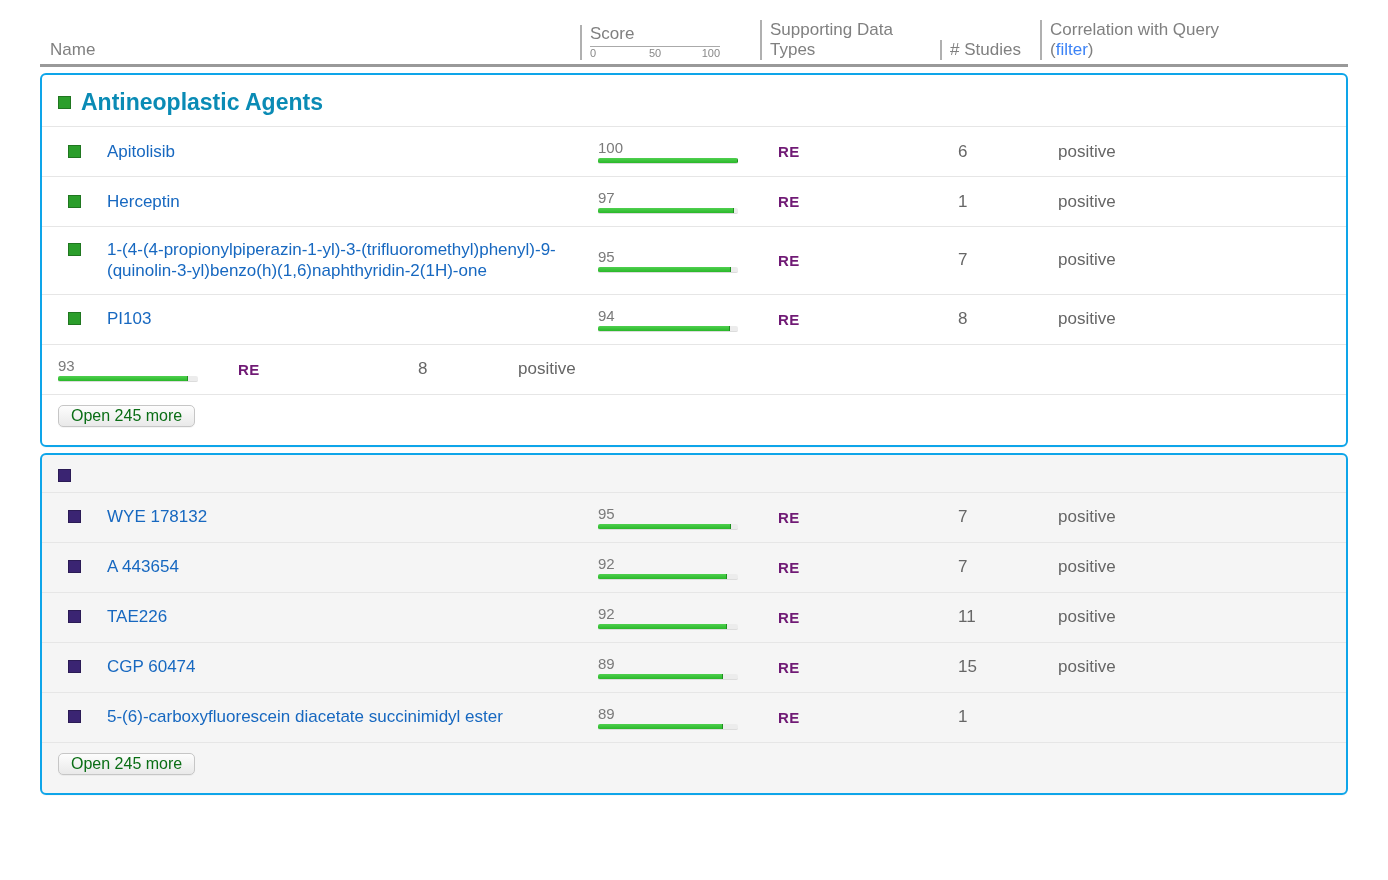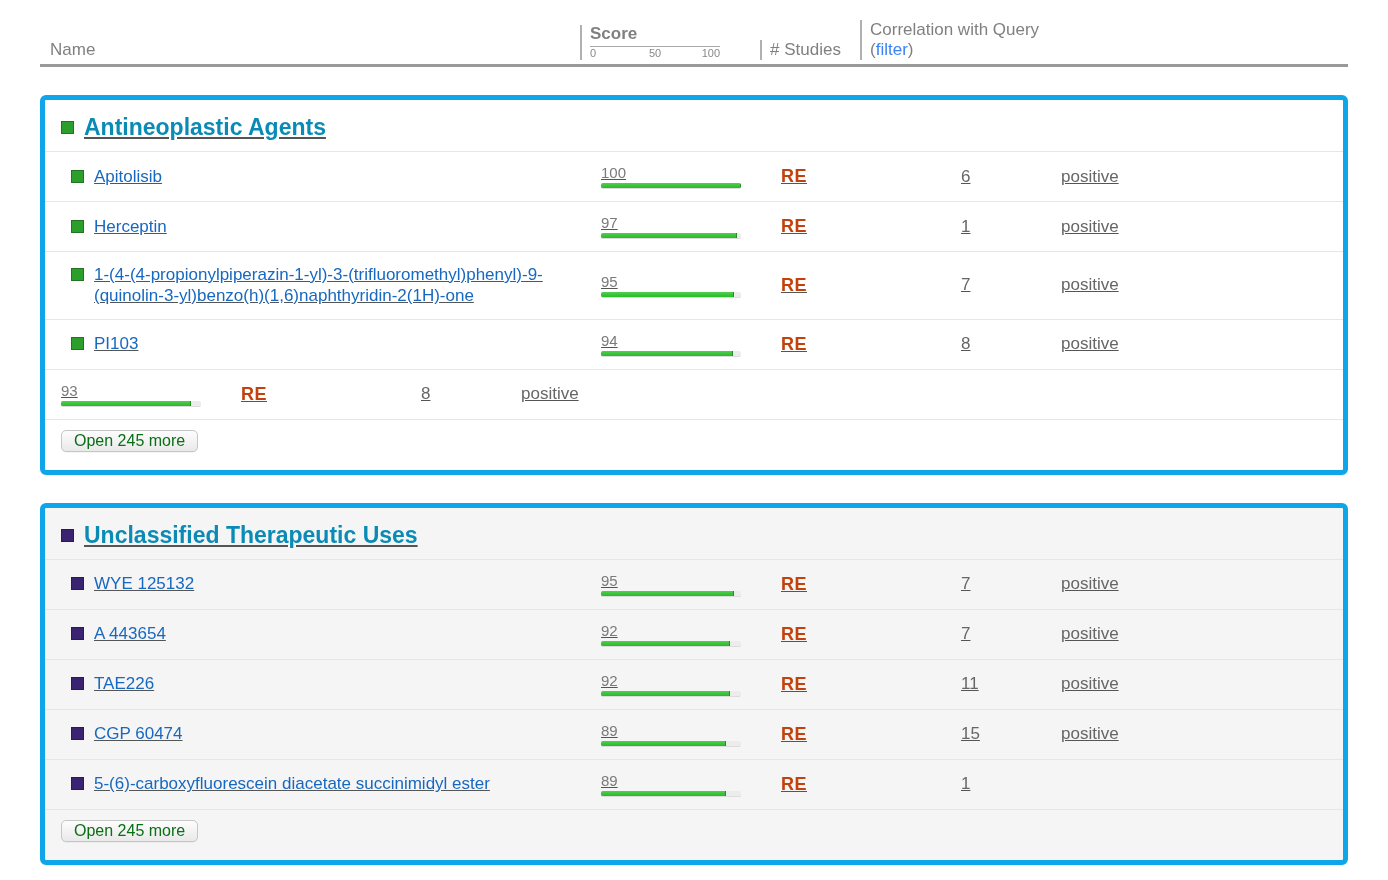--- a/index.html
+++ b/index.html
@@ -26,40 +26,39 @@
   .thead .col { color: #808080; font-size: 17px; }
   .col.name   { flex: 0 0 540px; padding-left: 10px;}
   .col.score  { flex: 0 0 180px; }
   .col.types  { flex: 0 0 180px; }
   .col.studies{ flex: 0 0 100px; }
   .col.corr   { flex: 1 1 auto; }
   .thead .col.sep {
     border-left: 2px solid #b0b0b0;
     padding-left: 8px;
   }
-  .score-header { line-height: 1.1; font-weight: bold; }
+  .score-header { line-height: 1.1; }
   .score-axis {
     position: relative;
     width: 130px; height: 14px;
     border-top: 1px solid #aaa;
     font-size: 11px; color: #888;
     margin-top: 2px;
   }
   .score-axis span { position: absolute; top: 0; transform: translateX(-50%); }
   .score-axis span:first-child { transform: none; left:0; }
   .score-axis span:last-child  { transform: translateX(-100%); }
 
   
   .group {
-    border: 5px solid #0ea5e9;
+    border: 2px solid #0ea5e9;
     border-radius: 6px;
-    margin-top: 28px;
+    margin-top: 6px;
     box-shadow: 0 1px 1px rgba(0,0,0,.03);
     overflow: hidden;
-    text-decoration: underline;
   }
   .group.g2 { background: #f5f5f5; }
   .group-header {
     padding: 14px 16px 10px 16px;
     font-size: 23px;
     font-weight: 700;
     color: #0a8bb5;
     display: flex; align-items: center; gap: 10px;
   }
   .swatch {
@@ -72,21 +71,21 @@
 
   
   .row {
     display: flex;
     align-items: center;
     border-top: 1px solid #e6e6e6;
     padding: 12px 16px;
     min-height: 44px;
   }
   .name-cell {
-    display: flex; align-items: flex-start; gap: 10px;
+    display: flex; align-items: flex-start; gap: 26px;
     color: #1768c0;
     line-height: 1.25;
   }
   .name-cell .swatch { flex: 0 0 auto; margin-top: 4px; }
   .name-text { cursor: pointer; }
 
   .score-cell .score-num {
     font-size: 15px; color:#7a7a7a;
     margin-bottom: 2px; display:block;
   }
@@ -96,23 +95,23 @@
     border-bottom: 1px solid #dcdcdc;
     overflow: hidden;
   }
   .score-bar .fill {
     height: 100%;
     background: linear-gradient(#4fd04f, #2ab82a);
     border-right: 1px solid #1f8f1f;
   }
 
   .types-cell {
-    color: #c2410c;
+    color: #701a75;
     font-weight: 800;
-    font-size: 18px;
+    font-size: 15px;
     letter-spacing: .5px;
   }
   .studies-cell, .corr-cell { color: #666; }
 
   
   .group-footer {
     padding: 10px 16px 18px 16px;
     border-top: 1px solid #e6e6e6;
   }
   .open-more {
@@ -138,20 +137,21 @@
   <div class="thead">
     <div class="col name">Name</div>
     <div class="col score sep">
       <div class="score-header">Score</div>
       <div class="score-axis">
         <span style="left:0">0</span>
         <span style="left:50%">50</span>
         <span style="left:100%">100</span>
       </div>
     </div>
+    <div class="col types sep">Supporting Data Types</div>
     <div class="col studies sep"># Studies</div>
     <div class="col corr sep">
       <span>Correlation with Query</span><br>
       <span class="paren">(</span><span class="filter-link">filter</span><span class="paren">)</span>
     </div>
   </div>
 
   <div id="groups-mount">
   <div class="group">
     <div class="group-header">
@@ -236,27 +236,26 @@
   </div>
 </div>
     <div class="group-footer">
       <button class="open-more">Open 245 more</button>
     </div>
   </div>
 
   <div class="group g2">
     <div class="group-header">
       <span class="swatch purple"></span>
-      <span>Unclassified Therapeutic Uses</span>
     </div>
     <div class="rows">
   <div class="row">
     <div class="col name name-cell">
       <span class="swatch purple"></span>
-      <span class="name-text">WYE 125132</span>
+      <span class="name-text">WYE 178132</span>
     </div>
     <div class="col score score-cell">
       <span class="score-num">95</span>
       <div class="score-bar">
         <div class="fill" style="width: 95%;"></div>
       </div>
     </div>
     <div class="col types types-cell">RE</div>
     <div class="col studies studies-cell">7</div>
     <div class="col corr corr-cell">positive</div>

